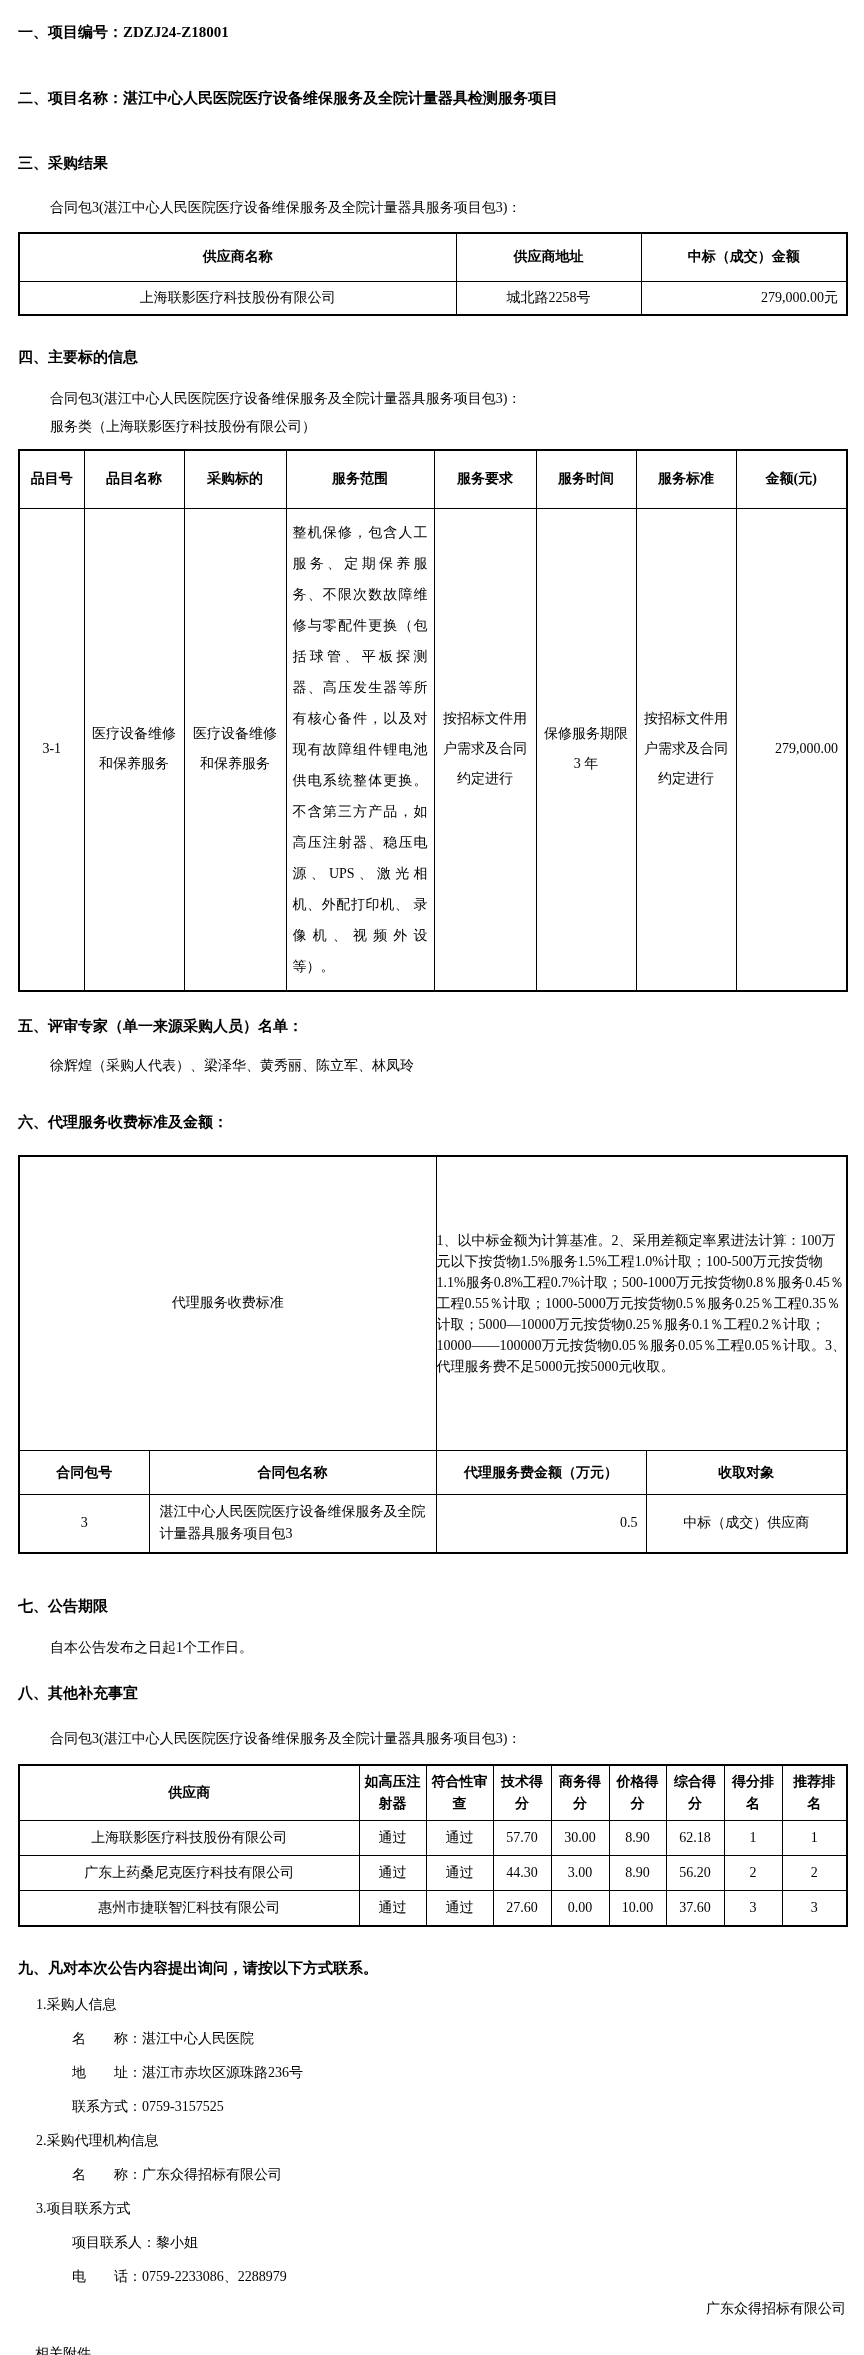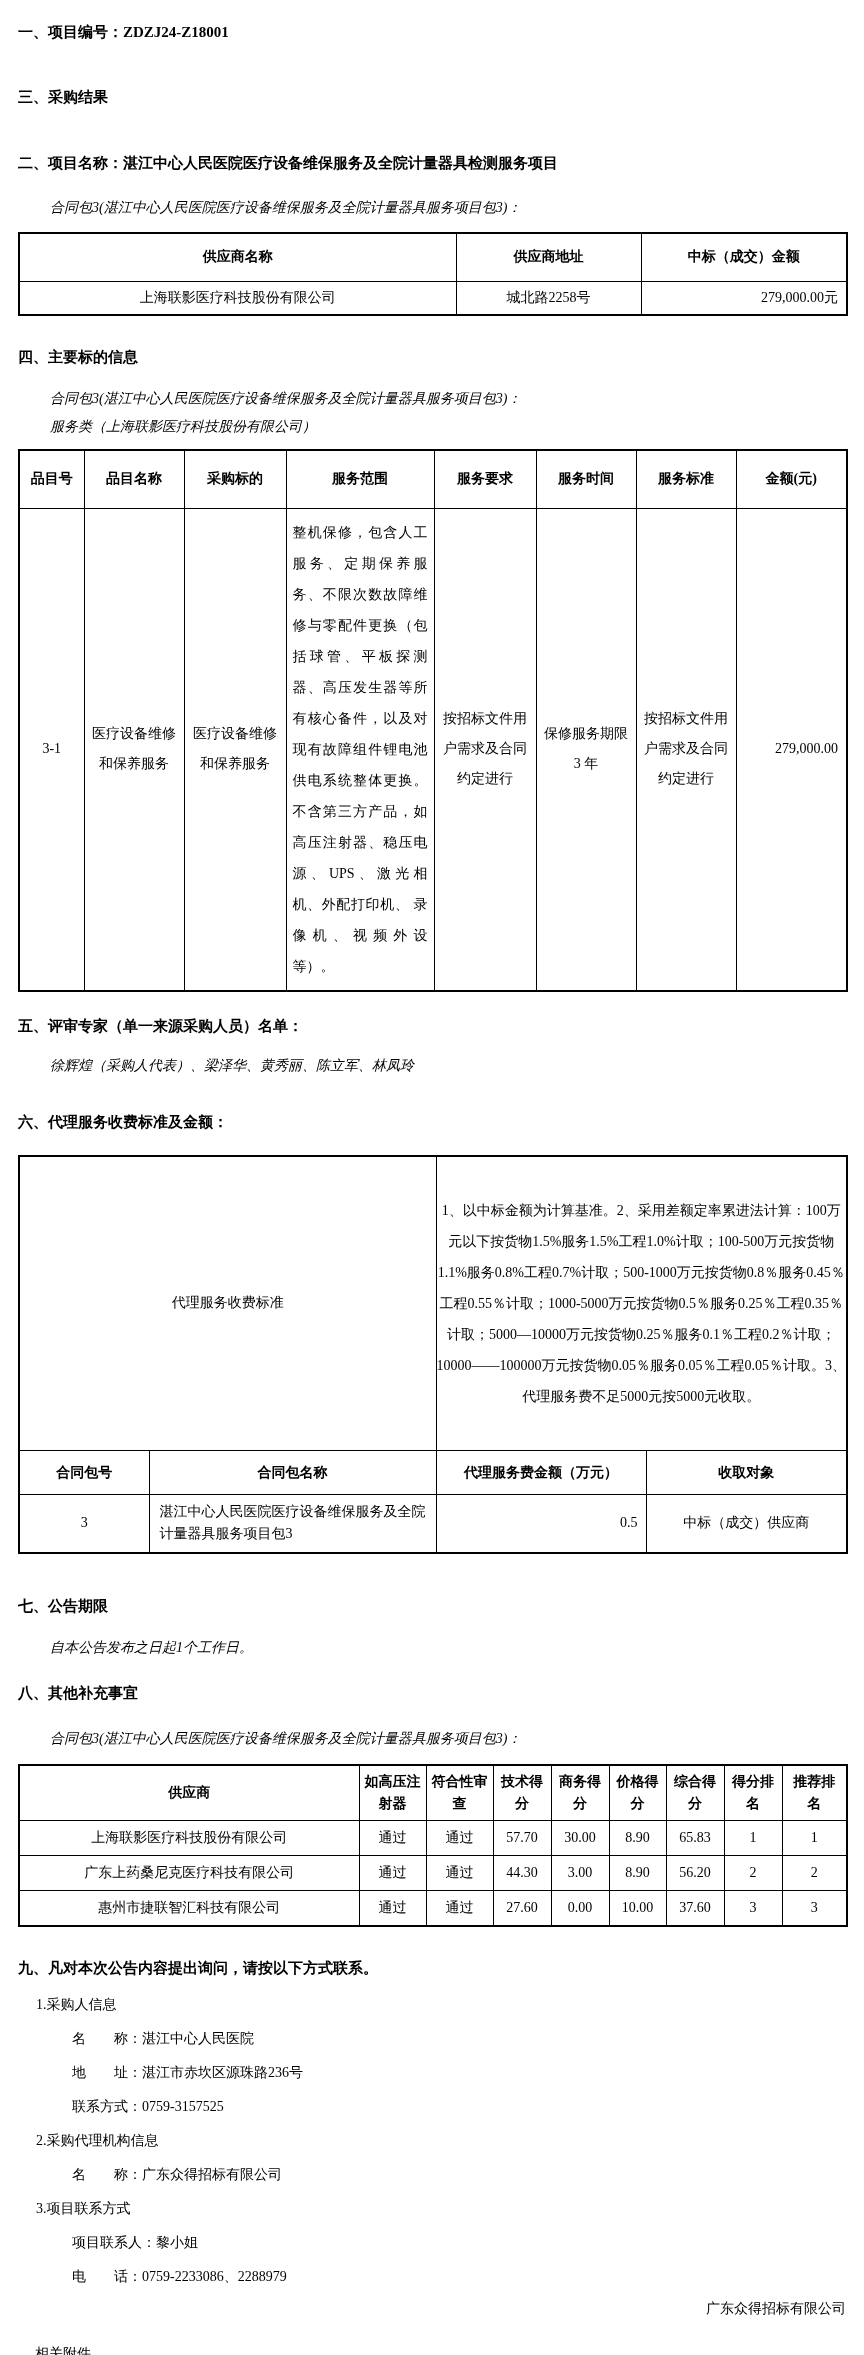--- a/index.html
+++ b/index.html
@@ -2,21 +2,21 @@
 <html><head>
 <meta charset="utf-8">
 <style>
   * { margin:0; padding:0; box-sizing:border-box; }
   html,body { background:#fff; }
   body { font-family:"Liberation Serif","DejaVu Serif",serif; color:#000; }
   .page { width:864px; height:2355px; overflow:hidden; padding:0 18px; position:relative; background:#fff; }
 
   .h { font-weight:bold; font-size:15px; line-height:20px; }
   .t { font-size:14px; line-height:20px; }
-  .indent1 { padding-left:32px;font-style:italic; }
+  .indent1 { padding-left:32px; }
   .indent2 { padding-left:18px; }
   .indent3 { padding-left:54px; }
 
   table { border-collapse:collapse; width:828px; table-layout:fixed; border:2px solid #000; }
   th, td { border:1px solid #000; font-size:14px; text-align:center; vertical-align:middle; padding:3px 4px; font-weight:normal; }
   th { font-weight:bold; }
 
   
   .s1 { margin-top:22px; }
   .s2 { margin-top:46px; }
@@ -31,21 +31,21 @@
   .tbl-main { margin-top:12px; }
   .tbl-main th { height:58px; }
   .cell-center { line-height:30px; }
   .scope-cell { text-align:justify; line-height:31px; padding:8px 6px; height:400px; }
   .num-right { text-align:right; padding-right:8px; }
   .s5 { margin-top:24px; }
   .s5-names { margin-top:20px; }
   .s6 { margin-top:36px; }
   .tbl-agency { margin-top:23px; }
   .agency-std-label { height:295px; }
-  .agency-std-text { text-align:center; line-height:31px; padding:8px 0; vertical-align:middle; }
+  .agency-std-text { text-align:left; line-height:21px; padding:8px 0; vertical-align:middle; }
   .tbl-agency .hdr-row th { height:44px; }
   .tbl-agency .data-row td { height:58px; }
   .agency-pkg-name { text-align:left; padding-left:10px; line-height:22px; }
   .s7 { margin-top:42px; }
   .s7-text { margin-top:22px; }
   .s8 { margin-top:25px; }
   .s8-intro { margin-top:26px; }
   .tbl-score { margin-top:15px; }
   .tbl-score th { height:56px; line-height:22px; }
   .tbl-score td { height:35px; }
@@ -55,23 +55,23 @@
   .footer-company { margin-top:12px; text-align:right; }
   .attachment { position:absolute; left:35px; top:2344px; font-size:14px; line-height:20px; }
 </style>
 </head>
 <body>
 
 <div class="page">
 
   <div class="h s1">一、项目编号：ZDZJ24-Z18001</div>
 
+  <div class="h s2">二、项目名称：湛江中心人民医院医疗设备维保服务及全院计量器具检测服务项目</div>
+
   <div class="h s3">三、采购结果</div>
-
-  <div class="h s2">二、项目名称：湛江中心人民医院医疗设备维保服务及全院计量器具检测服务项目</div>
   <div class="t indent1 s3-intro">合同包3(湛江中心人民医院医疗设备维保服务及全院计量器具服务项目包3)：</div>
 
   <table class="tbl-result">
     <colgroup>
         <col style="width:437px">
         <col style="width:185px">
         <col style="width:206px">
       </colgroup>
     <tbody>
         <tr>
@@ -188,21 +188,21 @@
       <th>得分排名</th>
       <th>推荐排名</th>
     </tr>
     <tr>
       <td>上海联影医疗科技股份有限公司</td>
       <td>通过</td>
       <td>通过</td>
       <td>57.70</td>
       <td>30.00</td>
       <td>8.90</td>
-      <td>65.83</td>
+      <td>62.18</td>
       <td>1</td>
       <td>1</td>
     </tr>
     <tr>
       <td>广东上药桑尼克医疗科技有限公司</td>
       <td>通过</td>
       <td>通过</td>
       <td>44.30</td>
       <td>3.00</td>
       <td>8.90</td>

